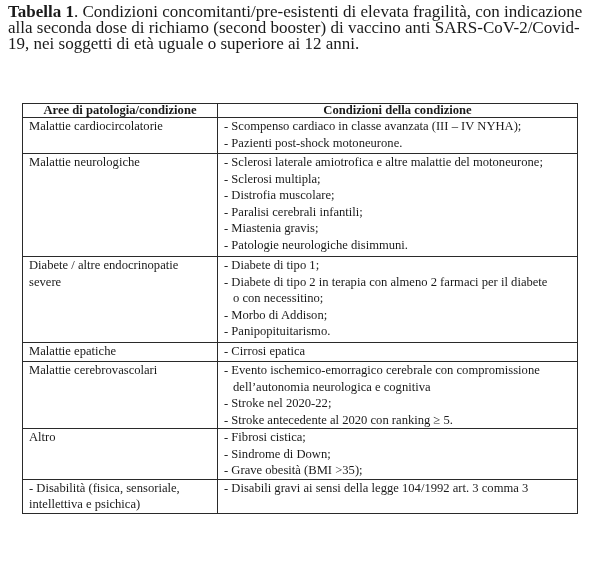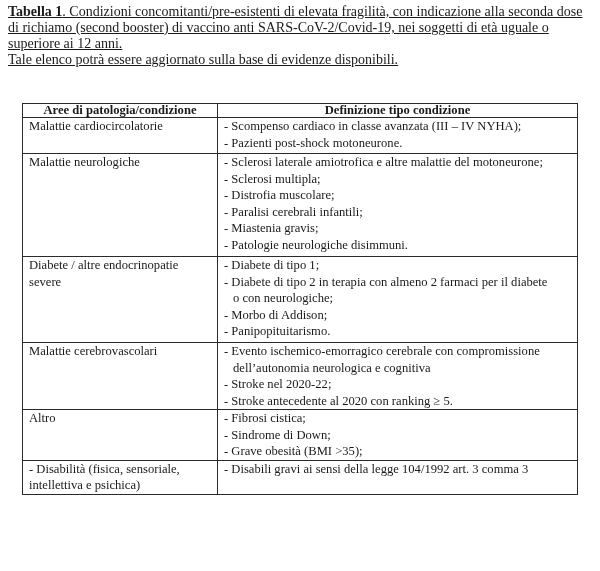--- a/index.html
+++ b/index.html
@@ -3,21 +3,21 @@
 <meta charset="utf-8">
 <style>
   html, body { margin: 0; padding: 0; background: #ffffff; }
   body {
     width: 600px; height: 571px; position: relative; overflow: hidden;
     font-family: "Liberation Serif", "DejaVu Serif", serif;
     color: #1a1a1a;
   }
   .caption {
     position: absolute; left: 8px; top: 4px; width: 588px;
-    font-size: 14px; line-height: 16px; text-decoration: underline;
+    font-size: 17px; line-height: 16px;
   }
   .caption b { font-weight: bold; }
   .caption p { margin: 0; }
   table {
     position: absolute; left: 22px; top: 103px; width: 556px;
     border-collapse: collapse; font-size: 12.6px; line-height: 16.5px;
   }
   td, th {
     border: 1.3px solid #2a2a2a; vertical-align: top;
     padding: 0 4px 0 6px; text-align: left; font-weight: normal;
@@ -25,32 +25,31 @@
   th { font-weight: bold; text-align: center; line-height: 13px; padding: 0 4px; }
   col.c1 { width: 195px; }
   .item { display: block; }
   .item.cont { padding-left: 9px; }
 </style>
 </head>
 <body>
 
 <div class="caption">
   <p><b>Tabella 1</b><span>. Condizioni concomitanti/pre-esistenti di elevata fragilità, con indicazione alla seconda dose di richiamo (second booster) di vaccino anti SARS-CoV-2/Covid-19, nei soggetti di età uguale o superiore ai 12 anni.</span></p>
-  <p>Tale elenco potrà essere aggiornato sulla base di evidenze disponibili.</p>
 </div>
 
 <table>
   <colgroup>
       <col class="c1">
       <col>
     </colgroup>
   <thead>
     <tr>
       <th>Aree di patologia/condizione</th>
-      <th>Definizione tipo condizione</th>
+      <th>Condizioni della condizione</th>
     </tr>
   </thead>
   <tbody>
     <tr style="height:36px">
       <td>Malattie cardiocircolatorie</td>
       <td>
         <span class="item">- Scompenso cardiaco in classe avanzata (III – IV NYHA);</span>
         <span class="item">- Pazienti post-shock motoneurone.</span>
       </td>
     </tr>
@@ -63,23 +62,29 @@
         <span class="item">- Paralisi cerebrali infantili;</span>
         <span class="item">- Miastenia gravis;</span>
         <span class="item">- Patologie neurologiche disimmuni.</span>
       </td>
     </tr>
     <tr style="height:86px">
       <td>Diabete / altre endocrinopatie severe</td>
       <td>
         <span class="item">- Diabete di tipo 1;</span>
         <span class="item">- Diabete di tipo 2 in terapia con almeno 2 farmaci per il diabete</span>
-        <span class="item cont">o con neurologiche;</span>
+        <span class="item cont">o con necessitino;</span>
         <span class="item">- Morbo di Addison;</span>
         <span class="item">- Panipopituitarismo.</span>
+      </td>
+    </tr>
+    <tr style="height:19px">
+      <td>Malattie epatiche</td>
+      <td>
+        <span class="item">- Cirrosi epatica</span>
       </td>
     </tr>
     <tr style="height:59px">
       <td>Malattie cerebrovascolari</td>
       <td>
         <span class="item">- Evento ischemico-emorragico cerebrale con compromissione</span>
         <span class="item cont">dell’autonomia neurologica e cognitiva</span>
         <span class="item">- Stroke nel 2020-22;</span>
         <span class="item">- Stroke antecedente al 2020 con ranking ≥ 5.</span>
       </td>

